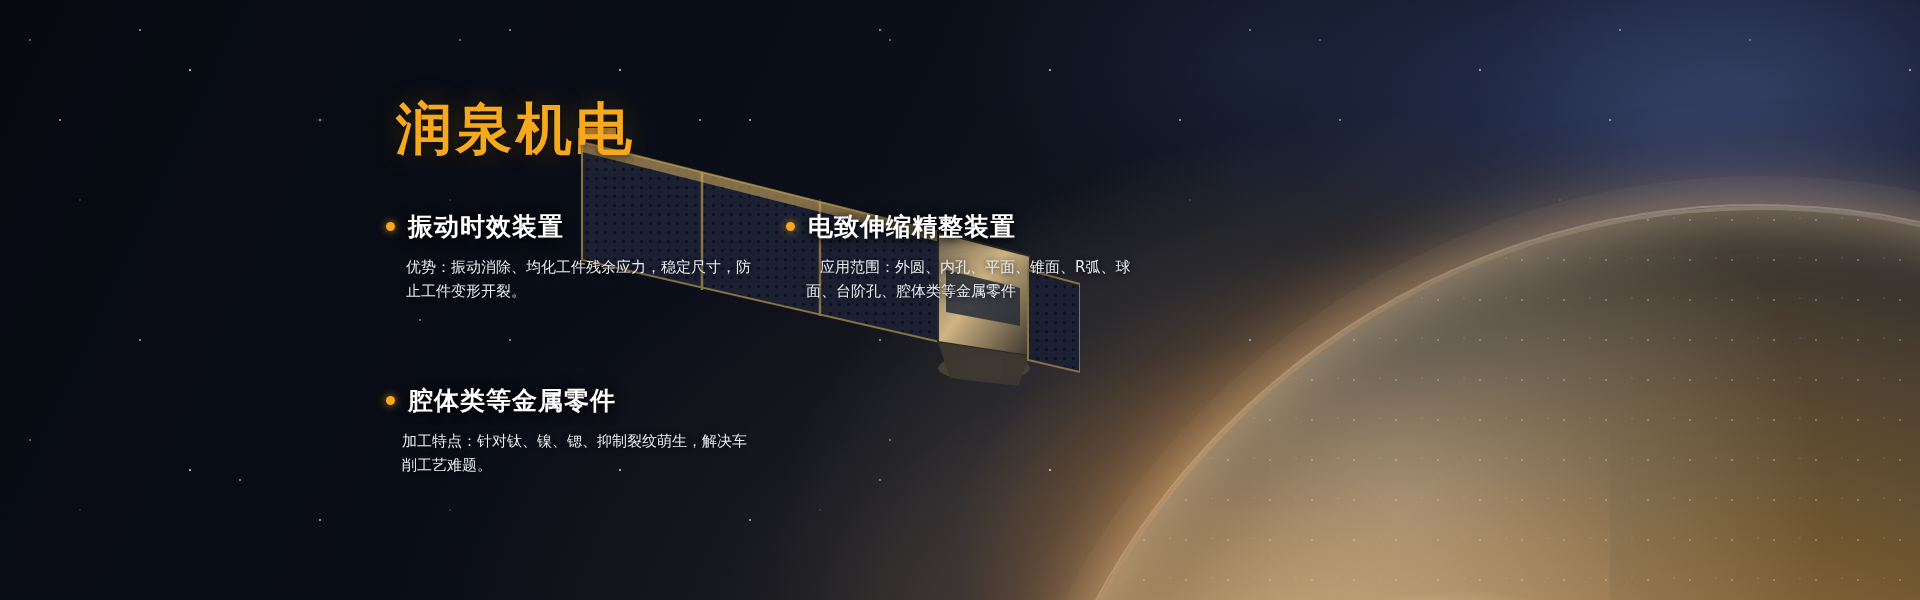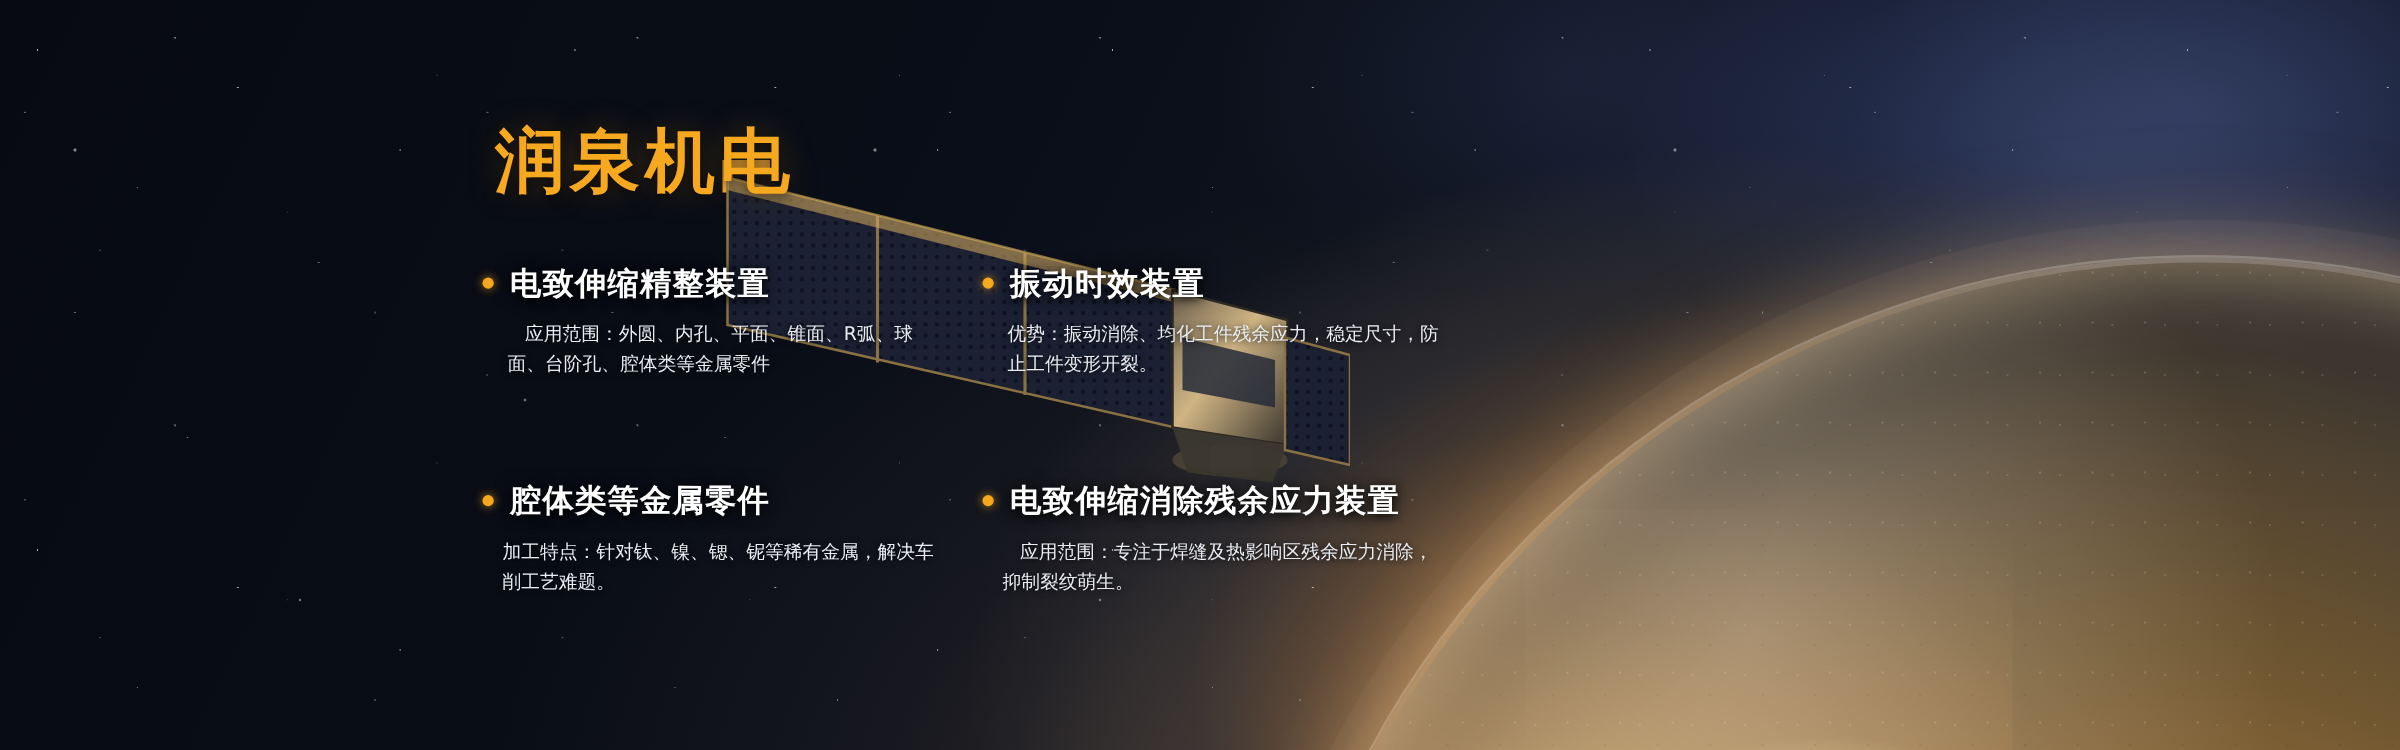--- a/index.html
+++ b/index.html
@@ -219,60 +219,51 @@
     </g>
   </svg>
 
   <div class="content">
 
     <div class="logo">润泉机电</div>
 
     <div class="grid">
 
       <div class="row">
+        <div class="cell c2">
+          <div class="feature f2">
+            <div class="feat-head">
+              <span class="bullet"></span>
+              <span class="feat-title">振动时效装置</span>
+            </div>
+            <div class="feat-body">优势：振动消除、均化工件残余应力，稳定尺寸，防止工件变形开裂。</div>
+          </div>
+        </div>
+
         <div class="cell">
           <div class="feature f1">
             <div class="feat-head">
               <span class="bullet"></span>
               <span class="feat-title">电致伸缩精整装置</span>
             </div>
             <div class="feat-body">应用范围：外圆、内孔、平面、锥面、R弧、球面、台阶孔、腔体类等金属零件</div>
           </div>
         </div>
-
-        <div class="cell c2">
-          <div class="feature f2">
-            <div class="feat-head">
-              <span class="bullet"></span>
-              <span class="feat-title">振动时效装置</span>
-            </div>
-            <div class="feat-body">优势：振动消除、均化工件残余应力，稳定尺寸，防止工件变形开裂。</div>
-          </div>
-        </div>
       </div>
 
       <div class="spacer"></div>
 
       <div class="row">
         <div class="cell">
           <div class="feature f3">
             <div class="feat-head">
               <span class="bullet"></span>
               <span class="feat-title">腔体类等金属零件</span>
             </div>
-            <div class="feat-body">加工特点：针对钛、镍、锶、铌等稀有金属，解决车削工艺难题。</div>
+            <div class="feat-body">加工特点：针对钛、镍、锶、抑制裂纹萌生，解决车削工艺难题。</div>
           </div>
         </div>
 
-        <div class="cell c2">
-          <div class="feature f4">
-            <div class="feat-head">
-              <span class="bullet"></span>
-              <span class="feat-title">电致伸缩消除残余应力装置</span>
-            </div>
-            <div class="feat-body">应用范围：专注于焊缝及热影响区残余应力消除，抑制裂纹萌生。</div>
-          </div>
-        </div>
       </div>
 
     </div>
   </div>
 </div>
 
 </body></html>

